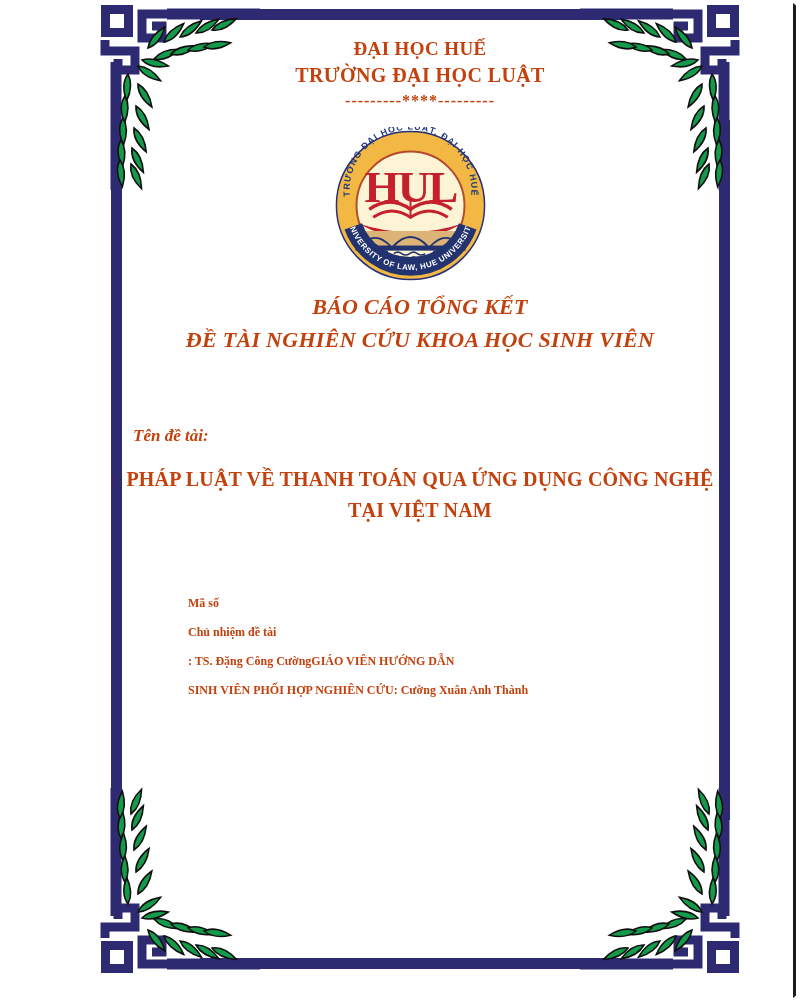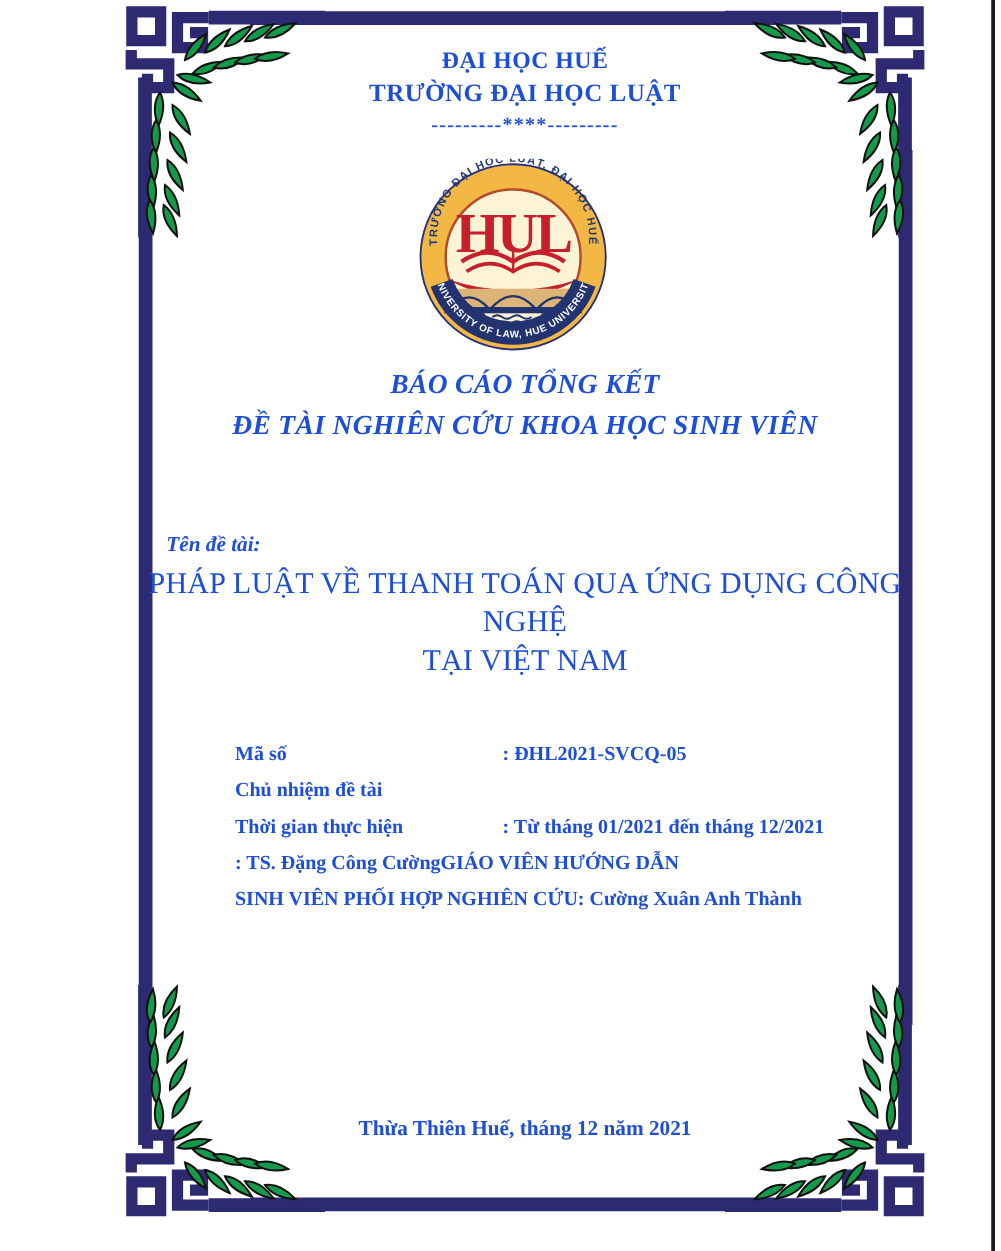--- a/index.html
+++ b/index.html
@@ -1,17 +1,17 @@
 <!DOCTYPE html>
 <html style="--frame-navy: #2e2a72; --leaf-green: #149a4b; --logo-gold: #f2b843; --logo-cream: #fdf4d6; --logo-red: #c5202c; --logo-navy: #22336f; --logo-tan: #dcb478; --edge-line: #1c1c1c;"><head>
 <meta charset="utf-8">
 <style>
   html,body{margin:0;padding:0;background:#ffffff;}
   .page{position:relative;width:801px;height:1001px;background:#ffffff;overflow:hidden;
-        font-family:"Liberation Serif","DejaVu Serif",serif;color:#1d4ed8;}
+        font-family:"Liberation Serif","DejaVu Serif",serif;color:#c2410c;border-radius:18px;}
 
   
   .bar{position:absolute;background:var(--frame-navy);}
   .bar-top{left:200px;top:9px;width:420px;height:11px;}
   .bar-bottom{left:200px;top:958px;width:420px;height:11px;}
   .bar-left{left:110.5px;top:120px;width:11px;height:700px;}
   .bar-right{left:718.5px;top:120px;width:11px;height:700px;}
   .edge-line{position:absolute;left:793px;top:0;width:3px;height:1001px;background:var(--edge-line);}
 
   .corner{position:absolute;width:170px;height:190px;overflow:visible;}
@@ -23,24 +23,24 @@
   .leaf{fill:var(--leaf-green);stroke:#101010;stroke-width:1.6;}
 
   
   .centerband{position:absolute;left:110px;width:620px;text-align:center;}
   .org1{top:38px;font-size:19px;font-weight:bold;letter-spacing:.4px;}
   .org2{top:64px;font-size:20px;font-weight:bold;letter-spacing:.4px;}
   .sep{top:92px;font-size:16px;font-weight:bold;letter-spacing:1px;}
   .report{top:290px;font-size:22px;font-weight:bold;line-height:33px;letter-spacing:.3px;font-style:italic;}
   .topic-label{position:absolute;left:133px;top:426px;font-size:17px;font-weight:bold;
                font-style:italic;}
-  .topic{top:452px;font-size:24px;font-weight:normal;line-height:31px;letter-spacing:.2px;}
+  .topic{top:464px;font-size:20px;font-weight:bold;line-height:31px;letter-spacing:.2px;}
   .footer{top:893px;font-size:17px;font-weight:bold;}
 
-  .meta{position:absolute;left:188px;top:589px;font-size:16px;font-weight:bold;line-height:29px;width:575px;}
+  .meta{position:absolute;left:188px;top:589px;font-size:12px;font-weight:bold;line-height:29px;width:575px;}
   .meta .row{display:flex;white-space:nowrap;}
   .meta .lab-w{width:214px;flex:0 0 auto;}
 
   
   .logo{position:absolute;left:332px;top:127px;width:157px;height:157px;}
   .ringtext{fill:#1f3a78;font-family:"Liberation Sans",sans-serif;font-size:9px;font-weight:bold;letter-spacing:1.1px;}
   .ribbontext{fill:#ffffff;font-family:"Liberation Sans",sans-serif;font-size:8px;font-weight:bold;letter-spacing:.6px;}
   .monogram{fill:var(--logo-red);font-family:"Liberation Serif",serif;font-size:46px;font-weight:bold;letter-spacing:-2px;}
 </style>
 </head>
@@ -151,34 +151,28 @@
 
   <div class="topic-label">Tên đề tài:</div>
   <div class="centerband topic">
     <div>PHÁP LUẬT VỀ THANH TOÁN QUA ỨNG DỤNG CÔNG NGHỆ</div>
     <div>TẠI VIỆT NAM</div>
   </div>
 
   <div class="meta">
     <div class="row">
         <span class="lab-w">Mã số</span>
-        <span>: ĐHL2021-SVCQ-05</span>
       </div>
     <div class="row">
         <span class="lab-w">Chủ nhiệm đề tài</span>
-      </div>
-    <div class="row">
-        <span class="lab-w">Thời gian thực hiện</span>
-        <span>: Từ tháng 01/2021 đến tháng 12/2021</span>
       </div>
     <div class="row">
         <span>: TS. Đặng Công Cường</span>
         <span>GIÁO VIÊN HƯỚNG DẪN</span>
       </div>
     <div class="row">
         <span>SINH VIÊN PHỐI HỢP NGHIÊN CỨU</span>
         <span>: Cường Xuân Anh Thành</span>
       </div>
   </div>
 
-  <div class="centerband footer">Thừa Thiên Huế, tháng 12 năm 2021</div>
 
 </div>
 
 </body></html>

